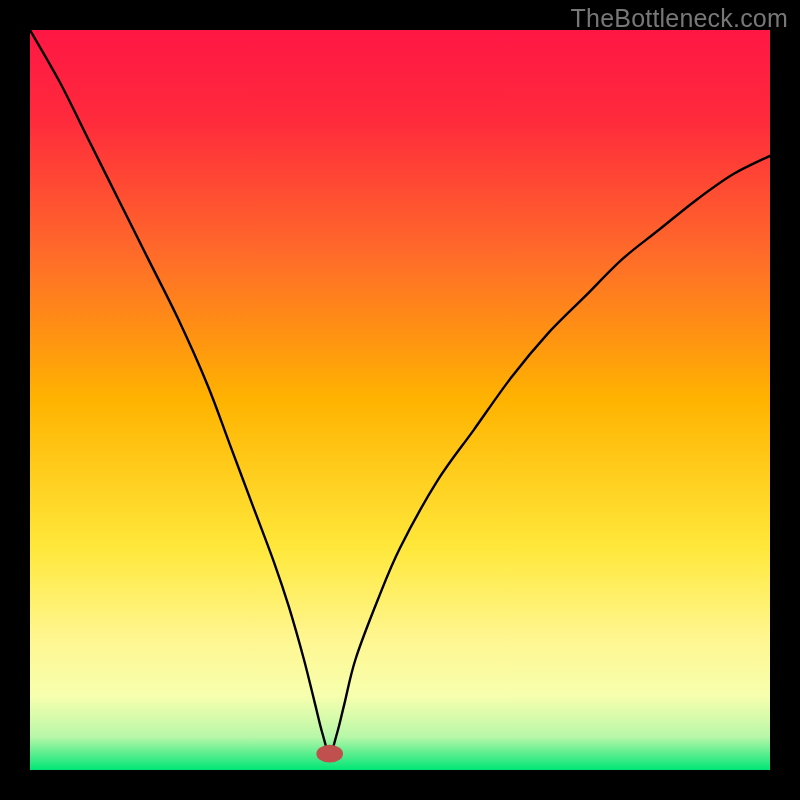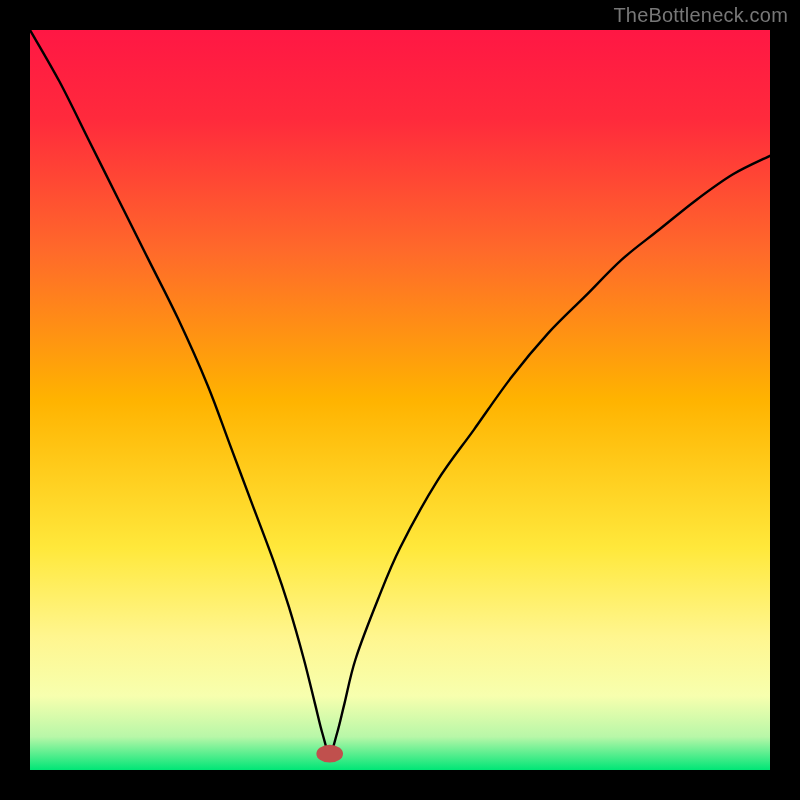--- a/index.html
+++ b/index.html
@@ -22,21 +22,21 @@
     left: 30px;
     top: 30px;
     width: 740px;
     height: 740px;
   }
   .watermark {
     position: absolute;
     top: 4px;
     right: 12px;
     color: #777;
-    font-size: 20px;
+    font-size: 25px;
     font-weight: 500;
     letter-spacing: 0.2px;
   }
   svg { display: block; }
 </style>
 </head>
 <body>
 
 <div class="frame">
   <div class="watermark">TheBottleneck.com</div>

